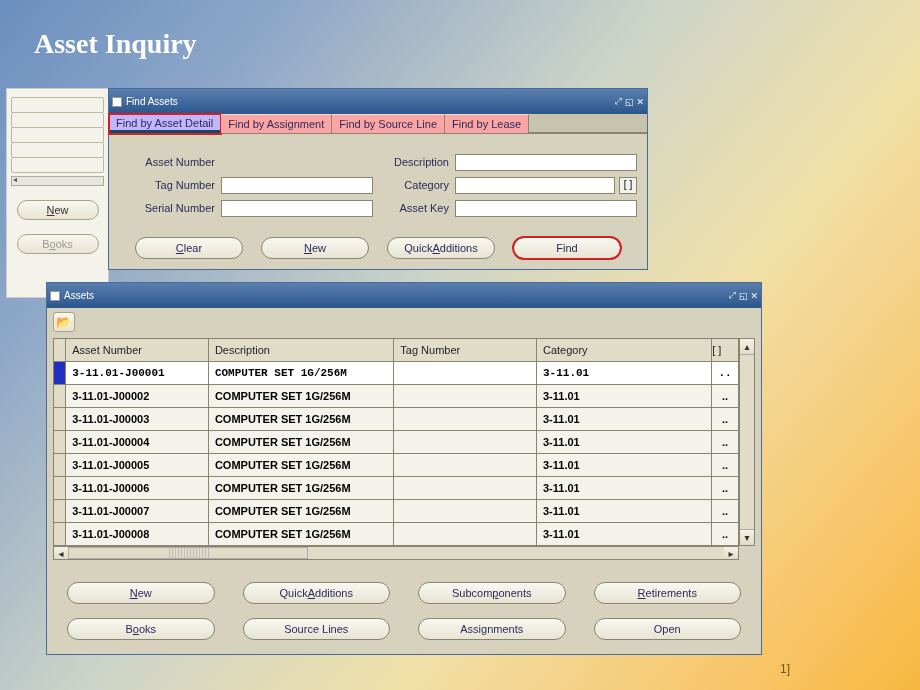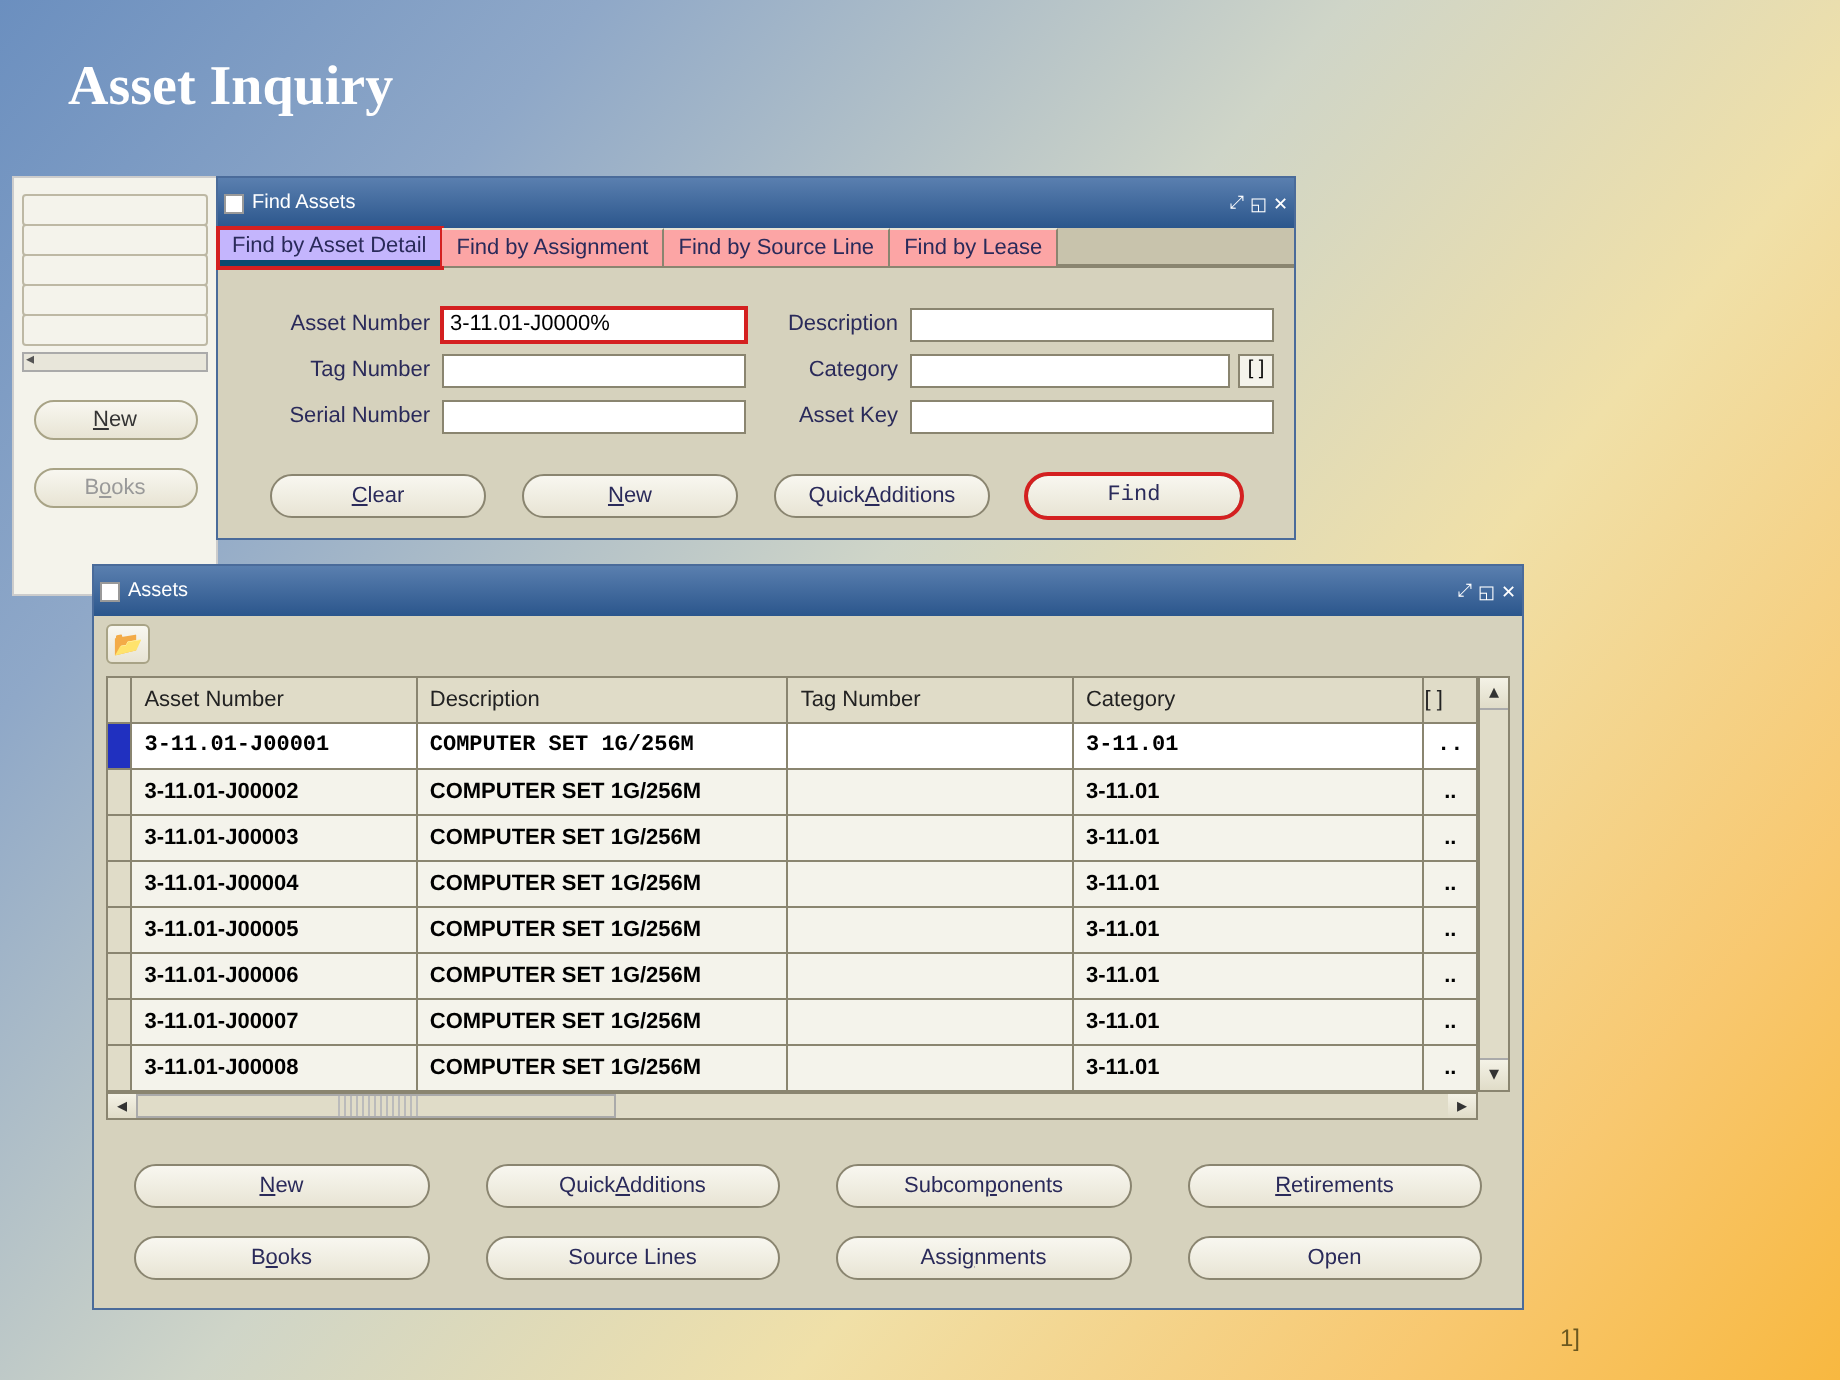--- a/index.html
+++ b/index.html
@@ -175,21 +175,21 @@
     border: 1px solid #8A8570;
     border-radius: 12px;
     display: flex;
     align-items: center;
     justify-content: center;
     color: #2A2A5A;
     cursor: pointer;
     font-size: 11px;
   }
   .obtn .u { text-decoration: underline; }
-  .obtn.hl { outline: 2px solid #D42020; outline-offset: -1px; font-family: Liberation Mono, monospace; }
+  .obtn.hl { outline: 2px solid #D42020; outline-offset: -1px; }
 
   
   .assets-window { top: 282px; left: 46px; width: 716px; }
   .toolbar {
     padding: 4px 6px;
     background: #D6D2BD;
   }
   .tool-icon {
     width: 22px; height: 20px;
     border: 1px solid #A8A386;
@@ -342,21 +342,20 @@
       <div class="tab active hl">Find by Asset Detail</div>
       <div class="tab">Find by Assignment</div>
       <div class="tab">Find by Source Line</div>
       <div class="tab">Find by Lease</div>
       <div class="tabstrip-fill"></div>
     </div>
     <div class="form-area">
       <div class="col">
         <div class="frow">
           <div class="flabel">Asset Number</div>
-          <input class="finput hl" value="3-11.01-J0000%" style="">
         </div>
         <div class="frow">
           <div class="flabel">Tag Number</div>
           <input class="finput" style="">
         </div>
         <div class="frow">
           <div class="flabel">Serial Number</div>
           <input class="finput" style="">
         </div>
       </div>

